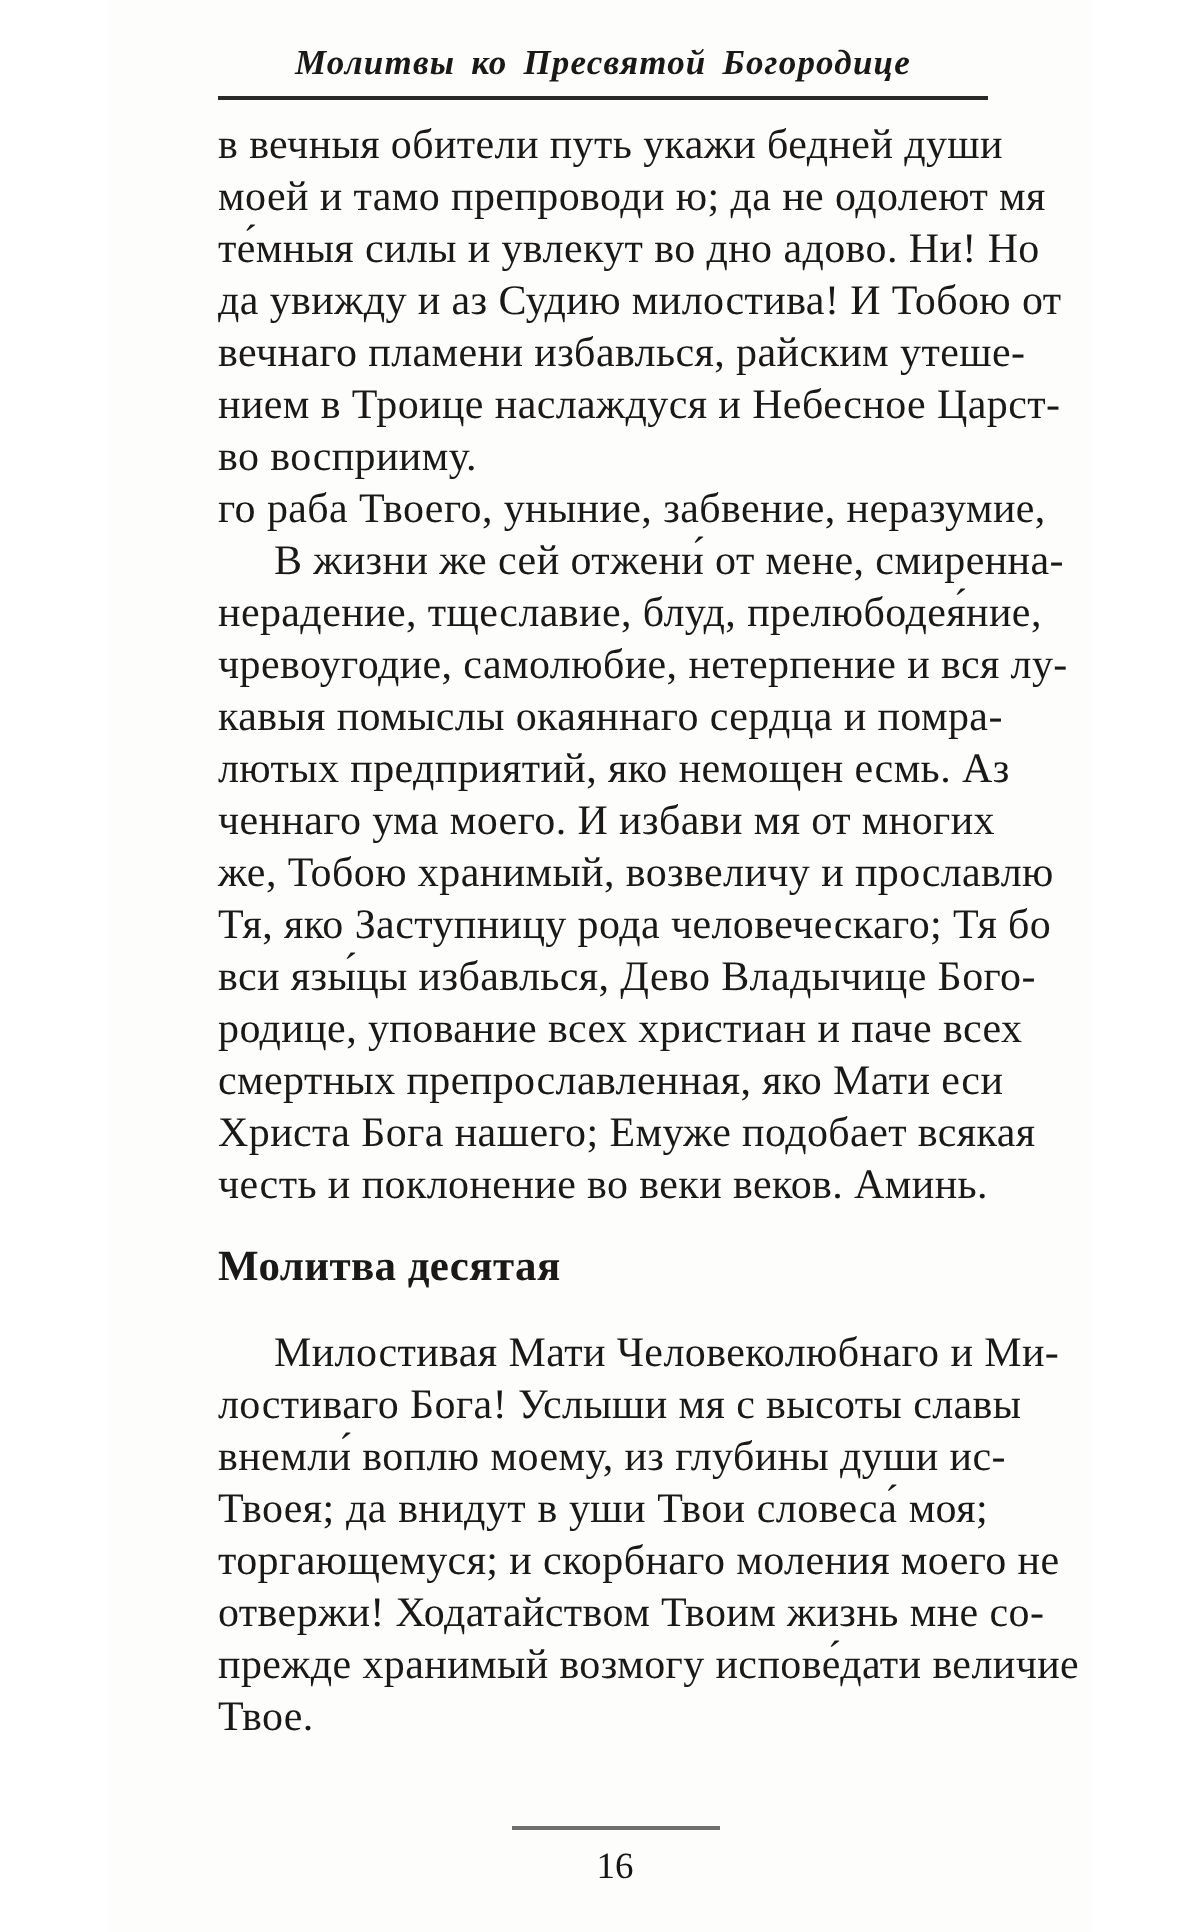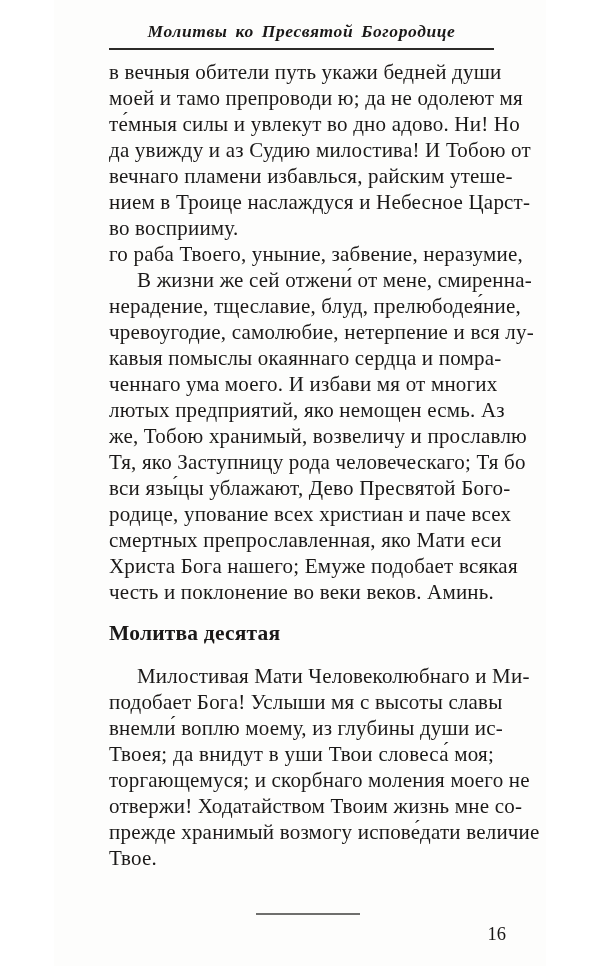--- a/index.html
+++ b/index.html
@@ -50,21 +50,21 @@
     font-weight: bold;
     font-size: 21.5px;
     line-height: 27px;
     margin: 15px 0 16px 0;
   }
   .footer {
     position: absolute;
     left: 55px;
     right: 40px;
     bottom: 22px;
-    text-align: right;
+    text-align: center;
   }
   .footer-rule {
     width: 104px;
     height: 0;
     border-bottom: 2px solid #6f6f6d;
     margin: 0 auto 9px auto;
   }
   .page-number {
     font-size: 18.5px;
     line-height: 20px;
@@ -87,34 +87,34 @@
         <div class="pline">вечнаго пламени избавлься, райским утеше-</div>
         <div class="pline">нием в Троице наслаждуся и Небесное Царст-</div>
         <div class="pline last">во восприиму.</div>
       </div>
       <div class="paragraph">
         <div class="pline">го раба Твоего, уныние, забвение, неразумие,</div>
         <div class="pline indent">В жизни же сей отжени́ от мене, смиренна-</div>
         <div class="pline">нерадение, тщеславие, блуд, прелюбодея́ние,</div>
         <div class="pline">чревоугодие, самолюбие, нетерпение и вся лу-</div>
         <div class="pline">кавыя помыслы окаяннаго сердца и помра-</div>
+        <div class="pline">лютых предприятий, яко немощен есмь. Аз</div>
         <div class="pline">ченнаго ума моего. И избави мя от многих</div>
-        <div class="pline">лютых предприятий, яко немощен есмь. Аз</div>
         <div class="pline">же, Тобою хранимый, возвеличу и прославлю</div>
         <div class="pline">Тя, яко Заступницу рода человеческаго; Тя бо</div>
-        <div class="pline">вси язы́цы ублажают, Дево Пресвятой Бого-</div>
+        <div class="pline">вси язы́цы избавлься, Дево Владычице Бого-</div>
         <div class="pline">родице, упование всех христиан и паче всех</div>
         <div class="pline">смертных препрославленная, яко Мати еси</div>
         <div class="pline">Христа Бога нашего; Емуже подобает всякая</div>
         <div class="pline last">честь и поклонение во веки веков. Аминь.</div>
       </div>
       <div class="prayer-heading">Молитва десятая</div>
       <div class="paragraph">
         <div class="pline indent">Милостивая Мати Человеколюбнаго и Ми-</div>
-        <div class="pline">подобает Бога! Услыши мя с высоты славы</div>
+        <div class="pline">лостиваго Бога! Услыши мя с высоты славы</div>
         <div class="pline">внемли́ воплю моему, из глубины души ис-</div>
         <div class="pline">Твоея; да внидут в уши Твои словеса́ моя;</div>
         <div class="pline">торгающемуся; и скорбнаго моления моего не</div>
         <div class="pline">отвержи! Ходатайством Твоим жизнь мне со-</div>
         <div class="pline">прежде хранимый возмогу испове́дати величие</div>
         <div class="pline last">Твое.</div>
       </div>
     </main>
 
   <div class="footer">

